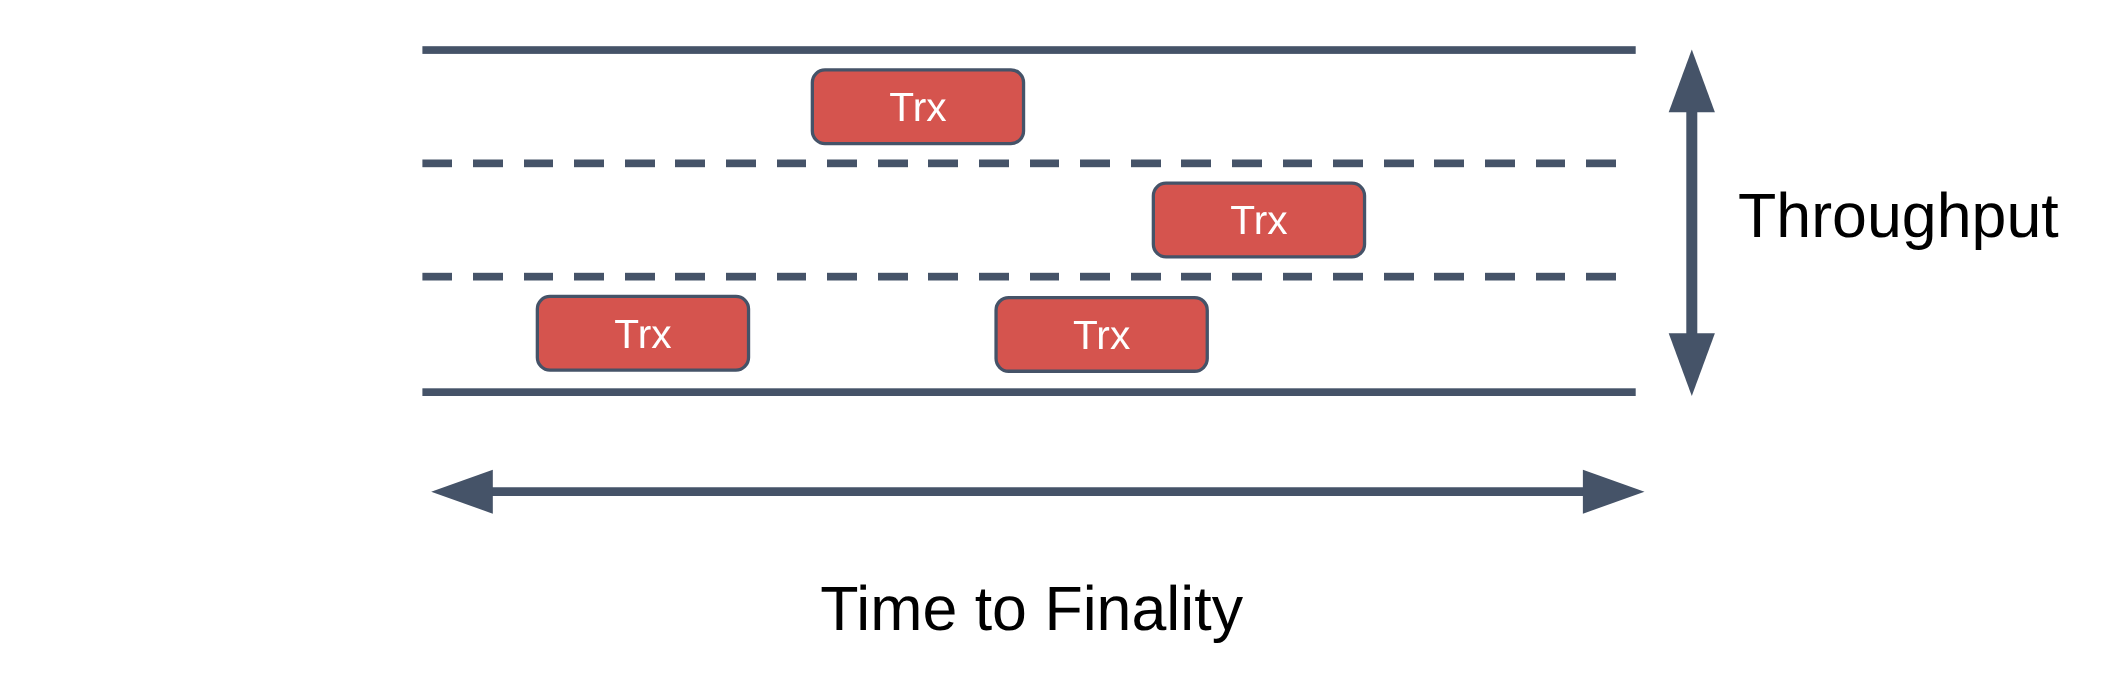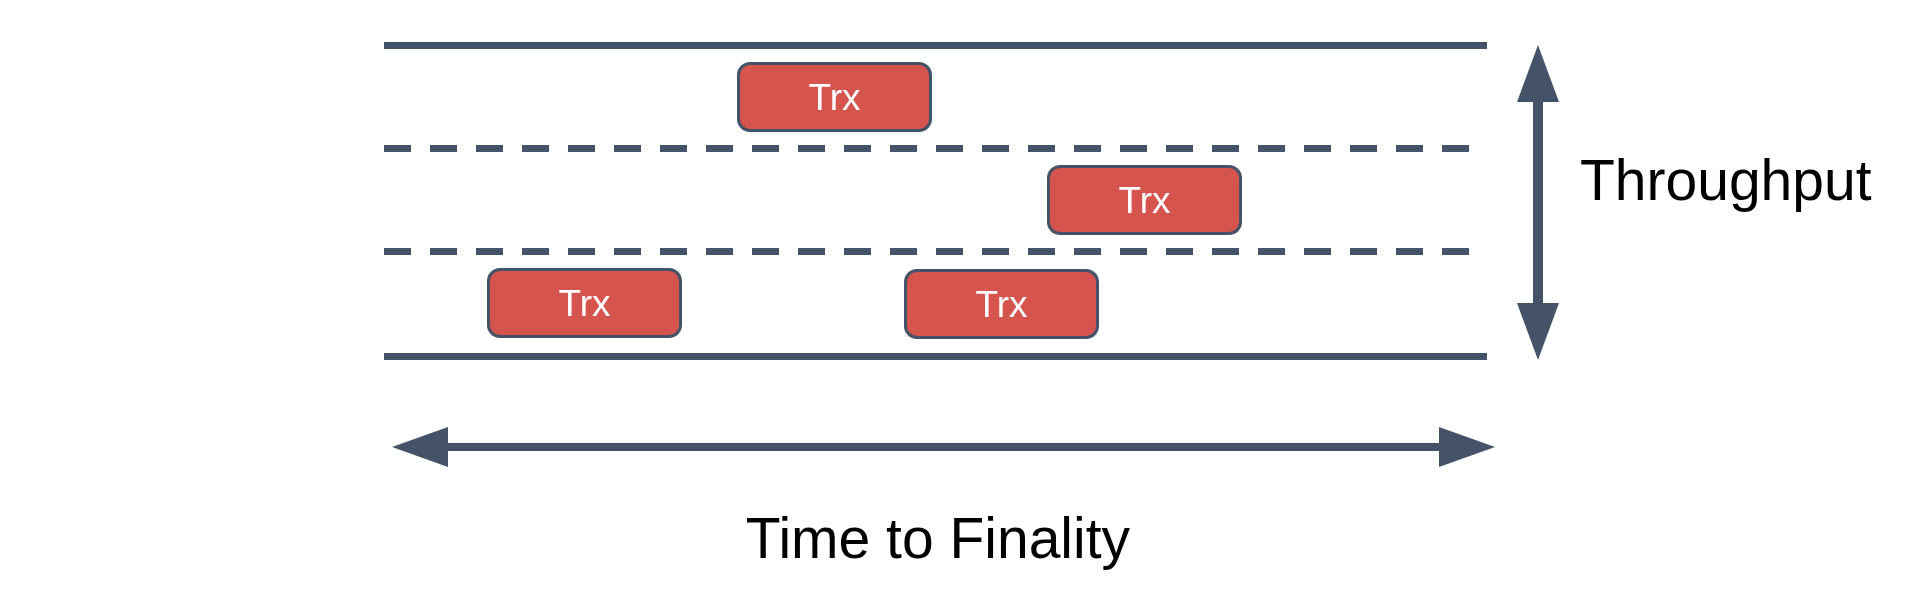--- a/index.html
+++ b/index.html
@@ -69,20 +69,21 @@
   .v-arrow { left: 1516px; top: 43px; }
   .h-arrow { left: 390px;  top: 426px; }
 
   
   .axis-label {
     position: absolute;
     color: var(--label-text);
     font-size: 57px;
     line-height: 1;
     white-space: nowrap;
+    margin-top: 16px;
   }
   .throughput-label { left: 1580px; top: 152px; }
   .ttf-label {
     left: 740px; top: 510px;
     width: 390px;
     text-align: right;
   }
 </style>
 </head>
 <body>

